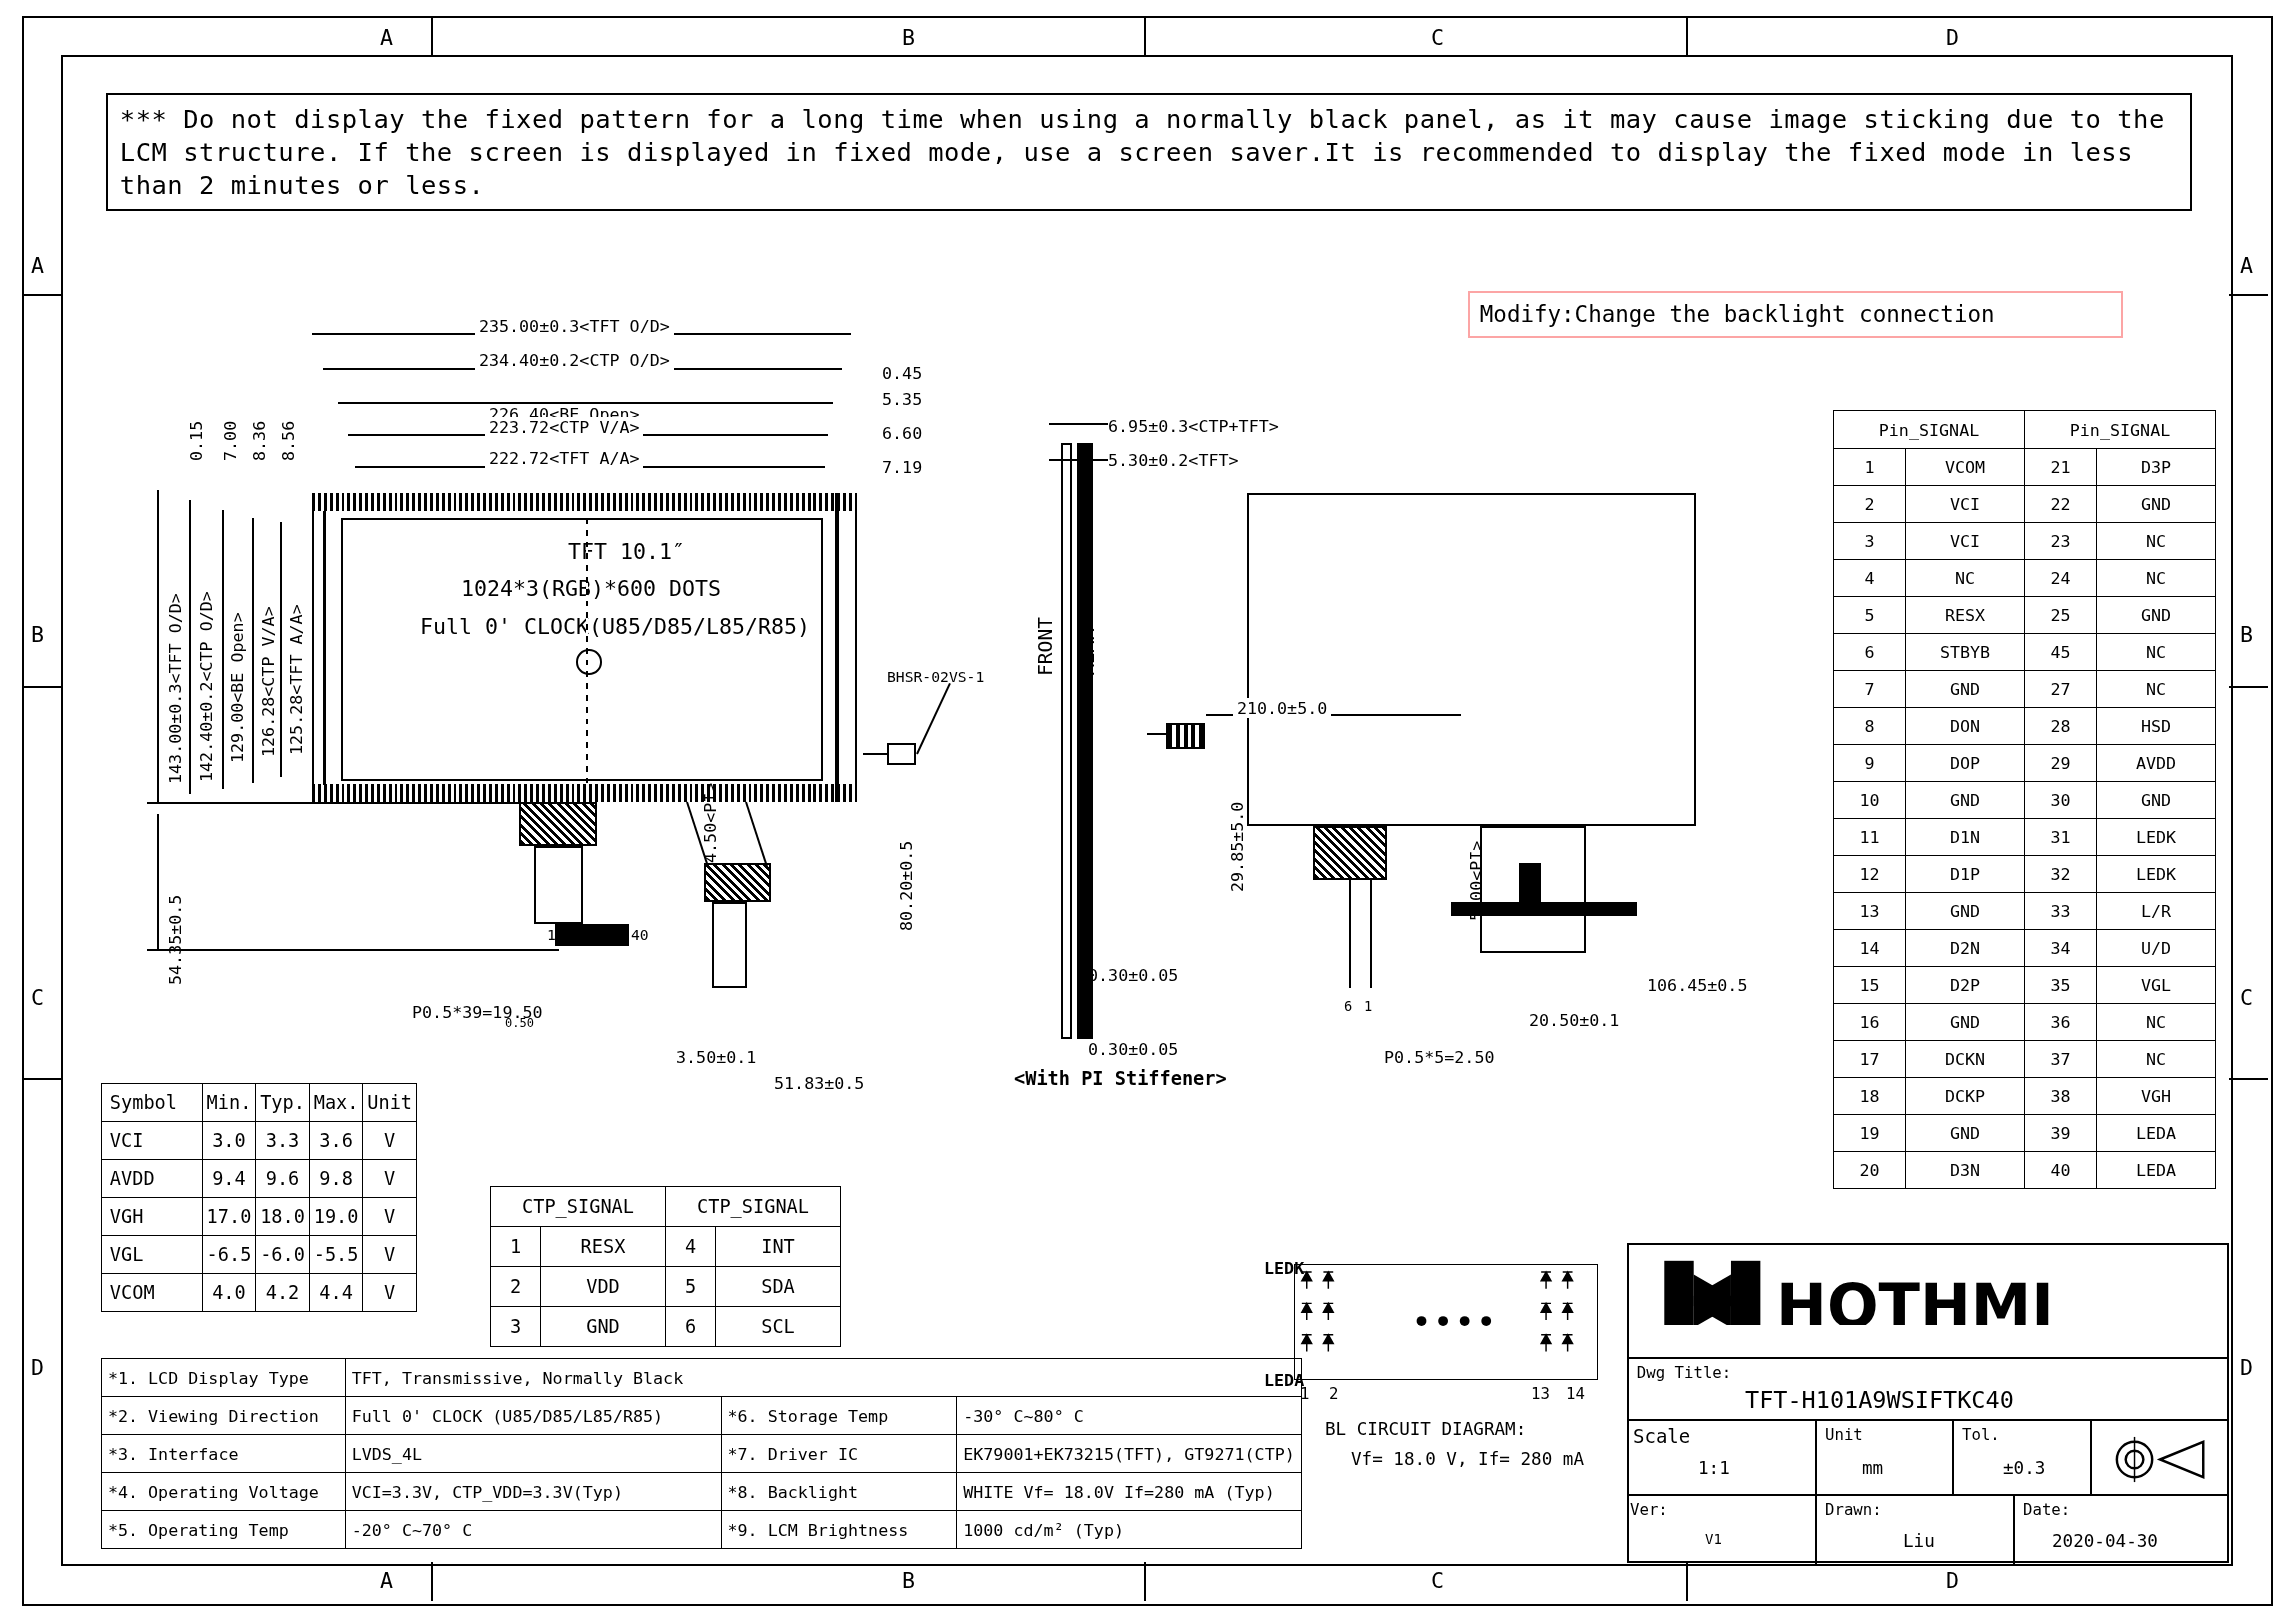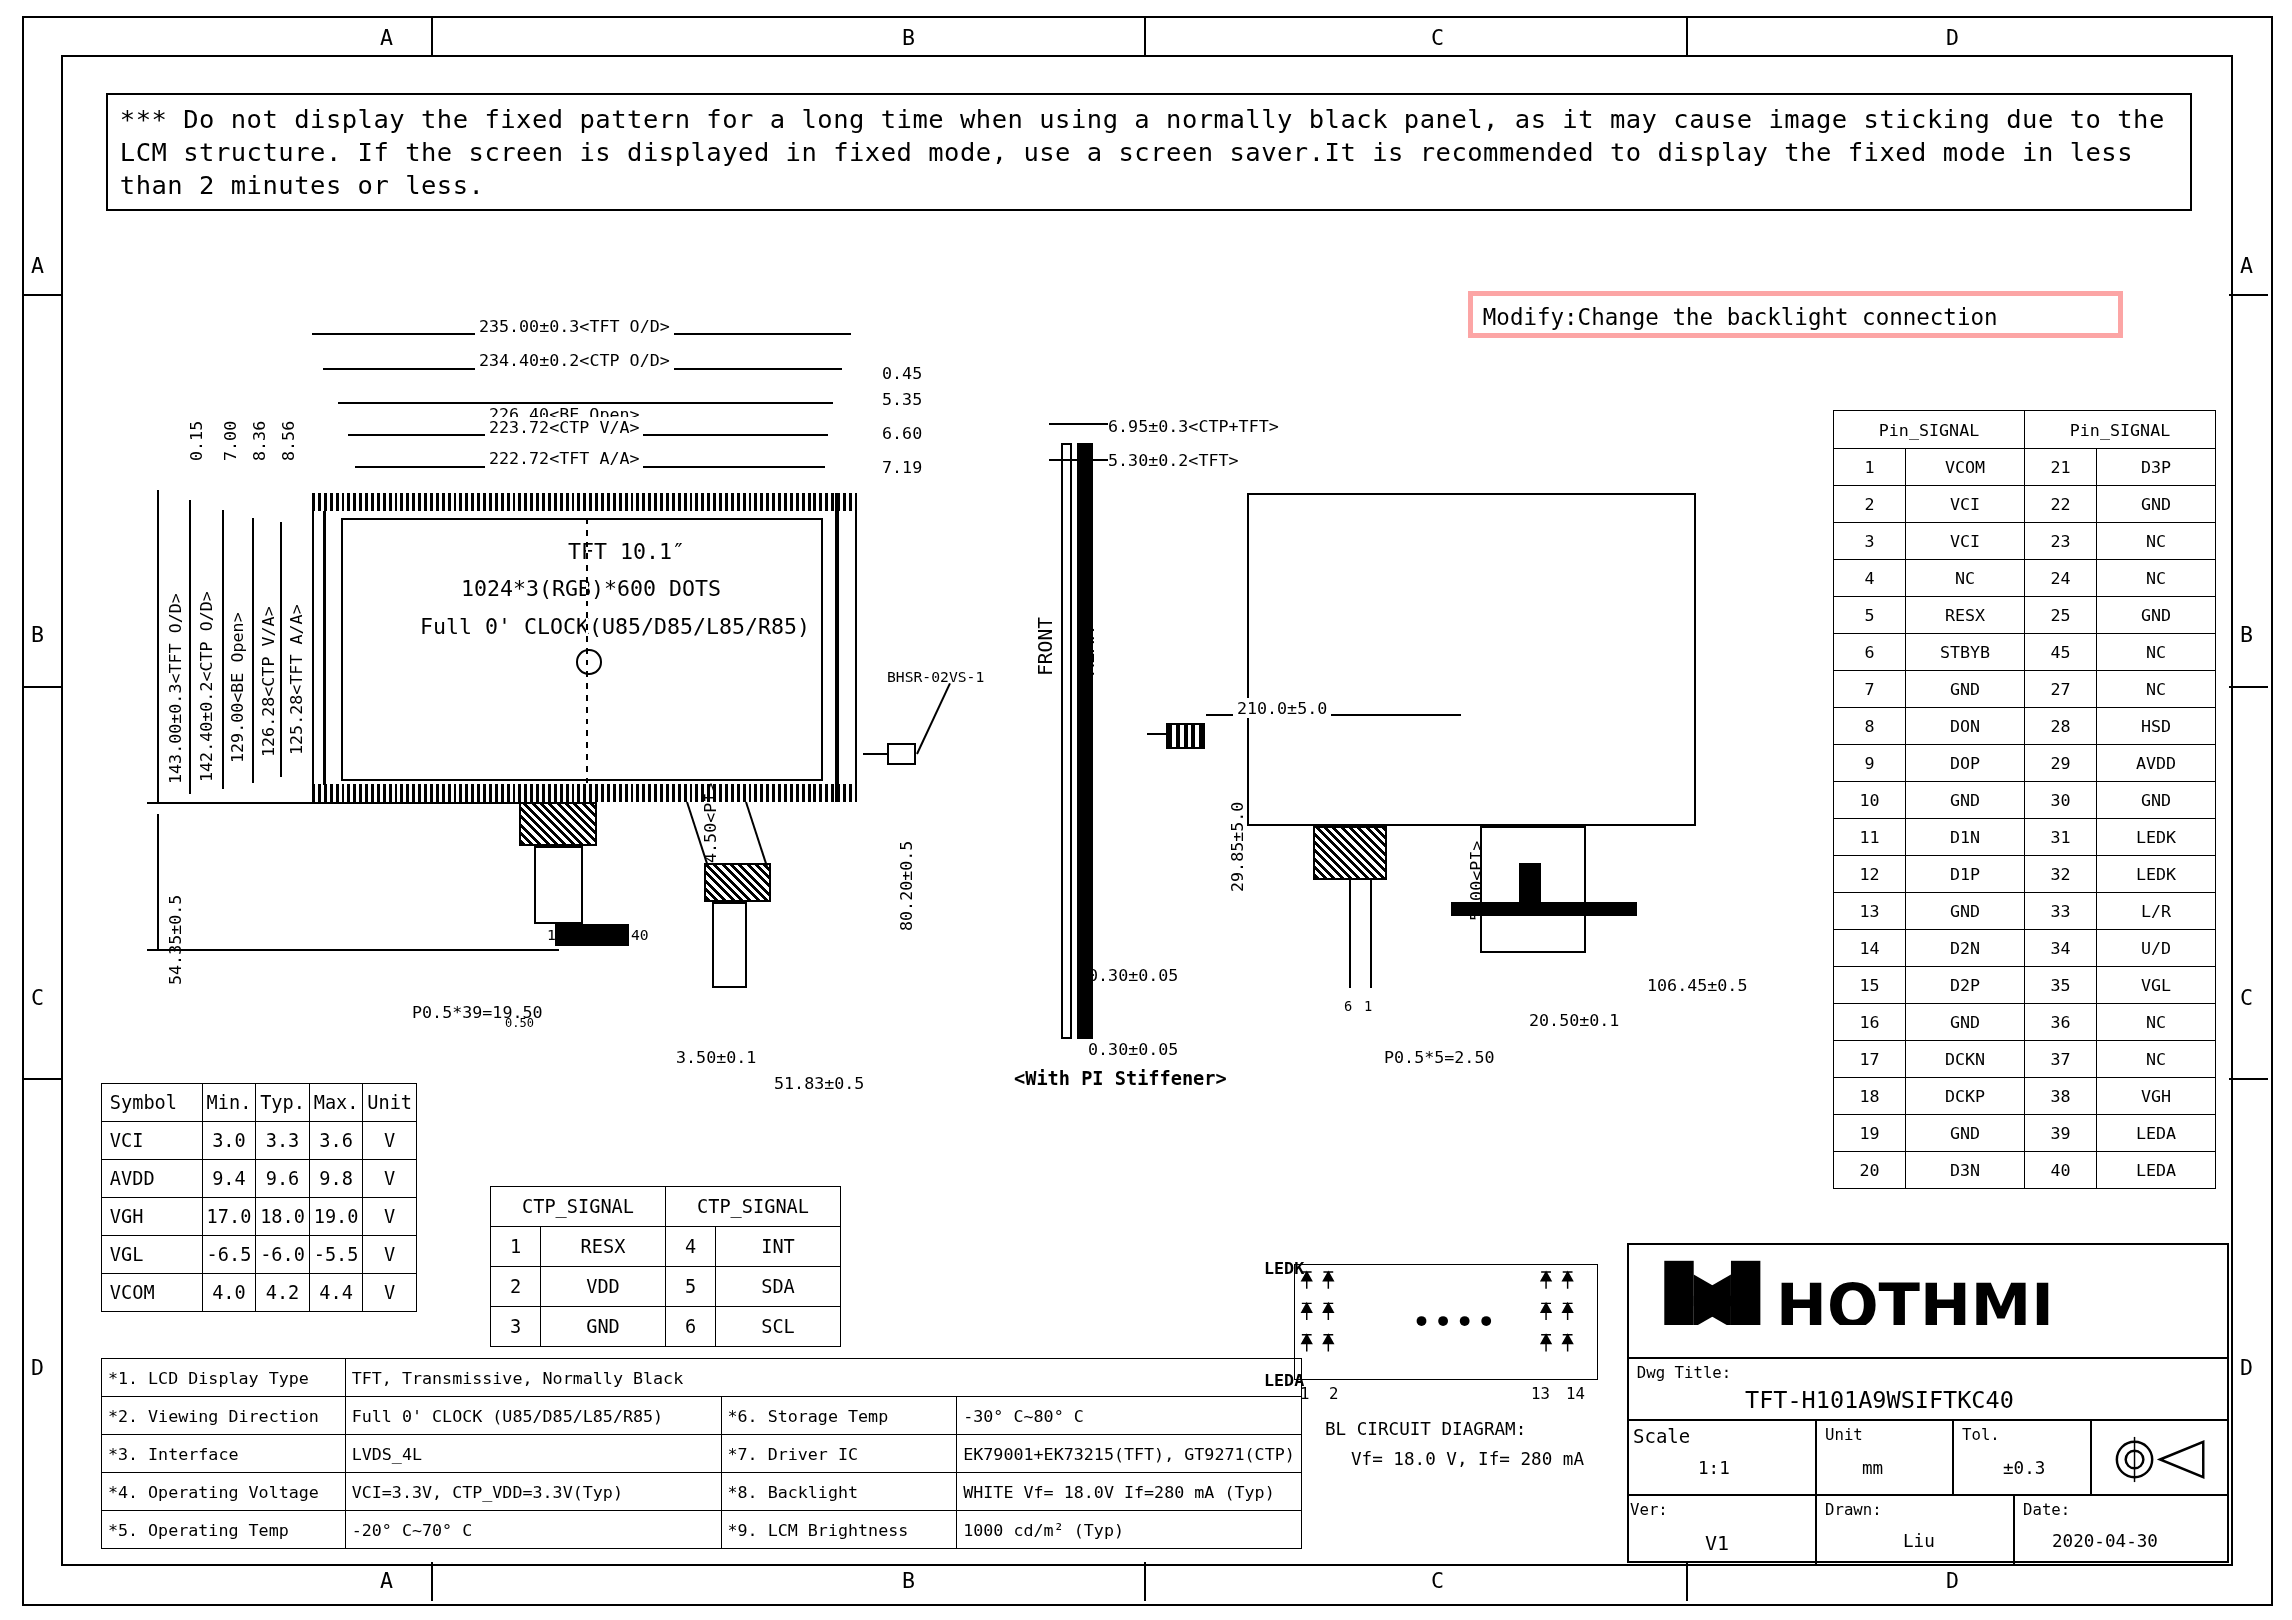--- a/index.html
+++ b/index.html
@@ -9,21 +9,21 @@
   .outer{left:21.6px;top:15.7px;width:2247px;height:1586px;}
   .inner{left:61px;top:55px;width:2168px;height:1507px;border:2.9px solid #000;}
   .zlabel{position:absolute;font-size:21.6px;font-family:"DejaVu Sans Mono",monospace;}
   
   .box{position:absolute;box-sizing:border-box;border:2px solid #000;}
   .txt{position:absolute;white-space:pre;}
   table{border-collapse:collapse;}
   td,th{border:1.5px solid #000;font-weight:normal;font-family:"DejaVu Sans Mono",monospace;}
   .note{position:absolute;left:106px;top:93px;width:2086px;height:118px;border:2px solid #000;box-sizing:border-box;
         font-size:25.5px;line-height:33px;padding:7.8px 11.8px;letter-spacing:0.5px;}
-  .modify{position:absolute;left:1468px;top:291px;width:655px;height:47px;border:5px solid #fca5a5;box-sizing:border-box;
+  .modify{position:absolute;left:1468px;top:291px;width:655px;height:47px;border:2px solid #fca5a5;box-sizing:border-box;
           font-size:22.5px;line-height:43px;padding-left:9.8px;}
   
   .pintbl{position:absolute;left:1833px;top:410px;}
   .pintbl td{width:69px;height:34px;text-align:center;font-size:16.7px;}
   .pintbl td.sig{width:116px;}
   .pintbl th{height:35px;font-size:16.7px;text-align:center;}
   
   .symtbl{position:absolute;left:101px;top:1083px;}
   .symtbl td{height:37px;font-size:18.6px;text-align:center;padding:0 3.9px;}
   .symtbl td.first{text-align:left;padding-left:7.8px;width:88px;}
@@ -530,21 +530,21 @@
         <circle cx="26" cy="29" r="9" fill="none" stroke="#000" stroke-width="2.5"></circle>
         <path d="M52 29 L96 11 L96 47 Z" fill="none" stroke="#000" stroke-width="2.5"></path>
         <line x1="26" y1="6" x2="26" y2="52" stroke="#000" stroke-width="1.5"></line>
       </svg>
     </div>
 
     <div class="tb-row" style="top:249px;height:69px;">
       <div class="line" style="left:186px;top:0;width:2px;height:69px;"></div>
       <div class="line" style="left:384px;top:0;width:2px;height:69px;"></div>
       <div class="txt" style="left:1px;top:3.9px;font-size:15.7px;">Ver:</div>
-      <div class="txt" style="left:76px;top:35px;font-size:20px;">V1</div>
+      <div class="txt" style="left:76px;top:35px;font-size:14px;">V1</div>
       <div class="txt" style="left:196px;top:3.9px;font-size:15.7px;">Drawn:</div>
       <div class="txt" style="left:274px;top:35px;font-size:17.6px;">Liu</div>
       <div class="txt" style="left:394px;top:3.9px;font-size:15.7px;">Date:</div>
       <div class="txt" style="left:423px;top:35px;font-size:17.6px;">2020-04-30</div>
     </div>
   </div>
 
 </div>
 
 

